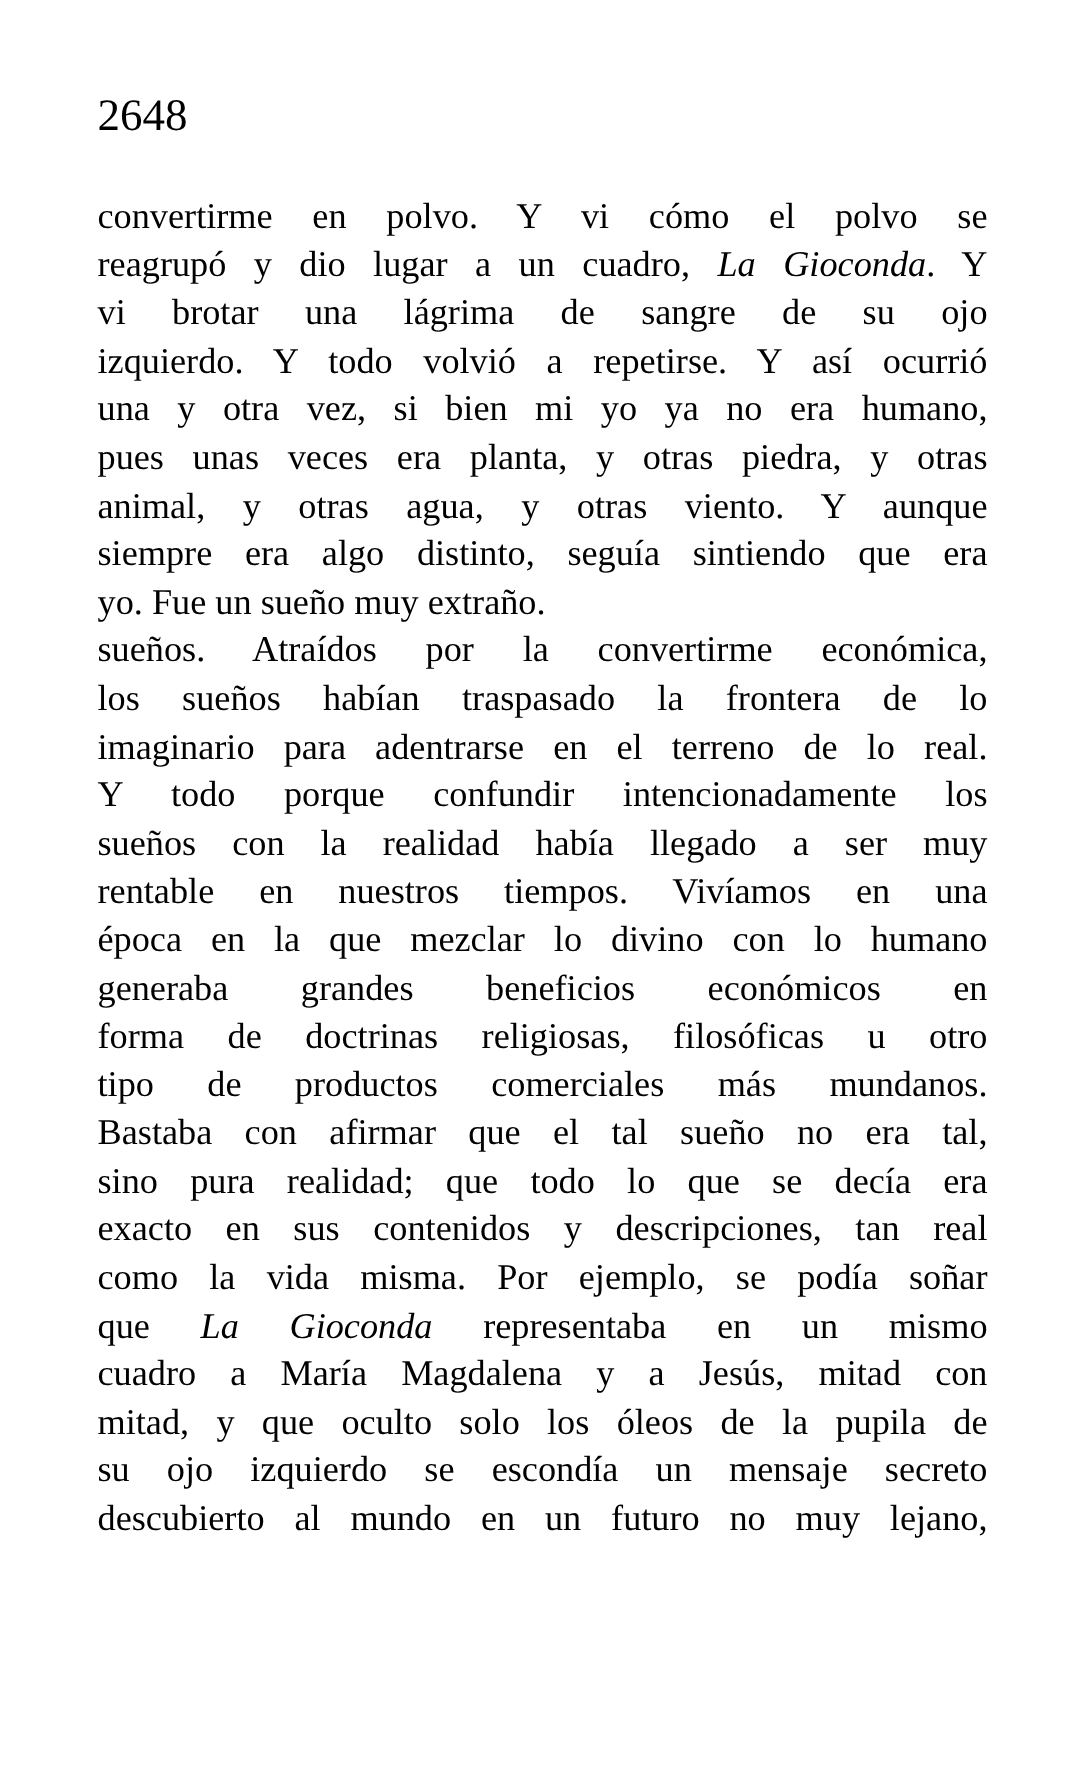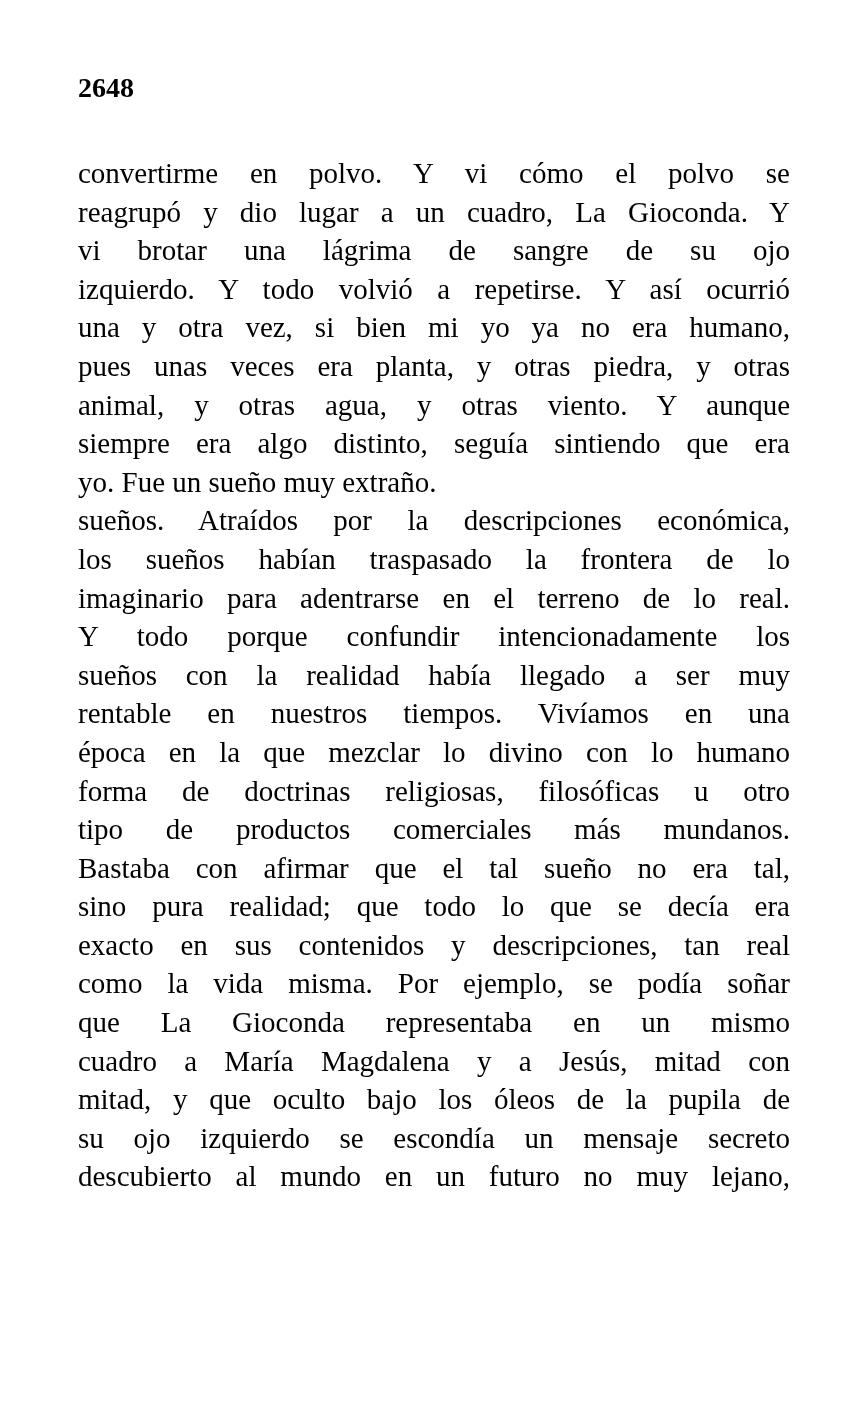--- a/index.html
+++ b/index.html
@@ -10,23 +10,22 @@
     width: 866px;
     height: 1417px;
     position: relative;
     overflow: hidden;
     font-family: "Liberation Serif", "DejaVu Serif", serif;
   }
   .page-number {
     position: absolute;
     left: 78px;
     top: 74px;
-    font-size: 28px;
+    font-size: 36px;
     line-height: 1;
-    font-weight: bold;
   }
   .page-text {
     position: absolute;
     left: 78px;
     top: 154px;
     width: 712px;
     font-size: 29px;
     line-height: 38.6px;
   }
   .paragraph {
@@ -39,52 +38,54 @@
     white-space: normal;
   }
   .line.no-justify-last {
     text-align: center;
     text-align-last: left;
   }
   .line.indent {
     text-indent: 20px;
   }
   .italic {
+    font-style: italic;
   }
 </style>
 </head>
 <body style="background: rgb(255, 255, 255); color: rgb(0, 0, 0);">
 
 <div class="page-number">2648</div>
 
 <main class="page-text">
     <div class="paragraph">
       <div class="line"><span>convertirme en polvo. Y vi cómo el polvo se</span></div>
       <div class="line"><span>reagrupó y dio lugar a un cuadro, </span><span class="italic">La Gioconda</span><span>. Y</span></div>
       <div class="line"><span>vi brotar una lágrima de sangre de su ojo</span></div>
       <div class="line"><span>izquierdo. Y todo volvió a repetirse. Y así ocurrió</span></div>
       <div class="line"><span>una y otra vez, si bien mi yo ya no era humano,</span></div>
       <div class="line"><span>pues unas veces era planta, y otras piedra, y otras</span></div>
       <div class="line"><span>animal, y otras agua, y otras viento. Y aunque</span></div>
       <div class="line"><span>siempre era algo distinto, seguía sintiendo que era</span></div>
       <div class="line no-justify-last"><span>yo. Fue un sueño muy extraño.</span></div>
     </div>
     <div class="paragraph">
-      <div class="line"><span>sueños. Atraídos por la descripciones económica,</span></div>
+      <div class="line"><span>sueños. Atraídos por la convertirme económica,</span></div>
       <div class="line"><span>los sueños habían traspasado la frontera de lo</span></div>
       <div class="line"><span>imaginario para adentrarse en el terreno de lo real.</span></div>
       <div class="line"><span>Y todo porque confundir intencionadamente los</span></div>
       <div class="line"><span>sueños con la realidad había llegado a ser muy</span></div>
       <div class="line"><span>rentable en nuestros tiempos. Vivíamos en una</span></div>
       <div class="line"><span>época en la que mezclar lo divino con lo humano</span></div>
+      <div class="line"><span>generaba grandes beneficios económicos en</span></div>
       <div class="line"><span>forma de doctrinas religiosas, filosóficas u otro</span></div>
       <div class="line"><span>tipo de productos comerciales más mundanos.</span></div>
       <div class="line"><span>Bastaba con afirmar que el tal sueño no era tal,</span></div>
       <div class="line"><span>sino pura realidad; que todo lo que se decía era</span></div>
       <div class="line"><span>exacto en sus contenidos y descripciones, tan real</span></div>
       <div class="line"><span>como la vida misma. Por ejemplo, se podía soñar</span></div>
       <div class="line"><span>que </span><span class="italic">La Gioconda</span><span> representaba en un mismo</span></div>
       <div class="line"><span>cuadro a María Magdalena y a Jesús, mitad con</span></div>
-      <div class="line"><span>mitad, y que oculto bajo los óleos de la pupila de</span></div>
+      <div class="line"><span>mitad, y que oculto solo los óleos de la pupila de</span></div>
       <div class="line"><span>su ojo izquierdo se escondía un mensaje secreto</span></div>
       <div class="line"><span>descubierto al mundo en un futuro no muy lejano,</span></div>
     </div>
   </main>
 
 </body></html>

